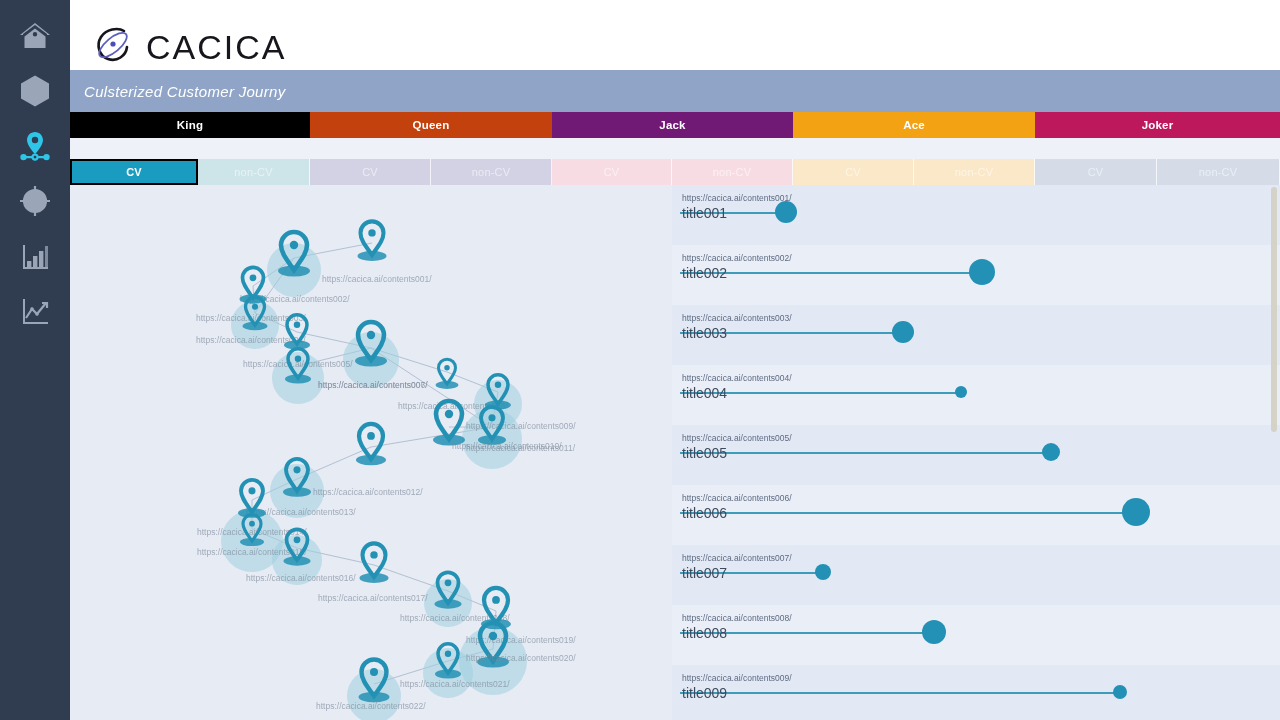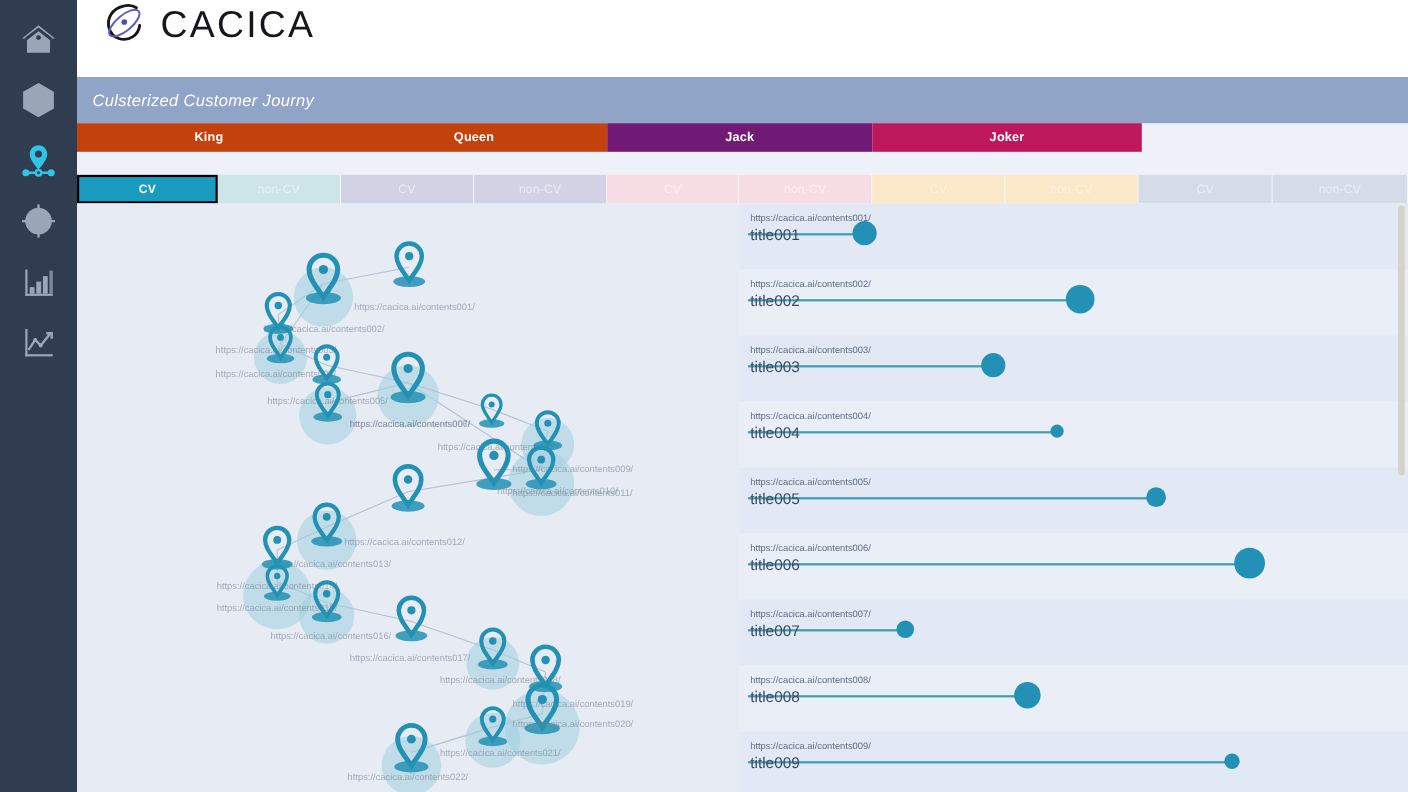--- a/index.html
+++ b/index.html
@@ -29,21 +29,21 @@
   .nav-item svg { display: block; }
   .nav-item .ic { fill: #9aa6b8; }
   .nav-item.active .ic { fill: #2ec5e8; }
 
   
   #content { width: 1210px; height: 720px; display: flex; flex-direction: column; }
 
   
   #logobar {
     height: 70px; background: #ffffff;
-    display: flex; align-items: flex-start;
+    display: flex; align-items: flex-end;
     padding-left: 22px;
     flex: 0 0 70px;
   }
   #logo-wrap { display: flex; align-items: center; gap: 12px; }
   #logo-text {
     font-size: 34px; letter-spacing: 2px;
     color: #16161c; font-weight: 400;
     font-family: "Liberation Sans", sans-serif;
   }
 
@@ -229,23 +229,24 @@
         </span>
         <span id="logo-text">CACICA</span>
       </div>
     </header>
 
     <div id="titlebar">
       <span class="title">Culsterized Customer Journy</span>
     </div>
 
     <div id="tab-groups">
-        <div class="group" style="background: #c2410c; width: 240px; flex: 0 0 240px;">King</div>
+        <div class="group" style="background: #000000; width: 240px; flex: 0 0 240px;">King</div>
         <div class="group" style="background: #c2410c; width: 242px; flex: 0 0 242px;">Queen</div>
         <div class="group" style="background: #701a75; width: 241px; flex: 0 0 241px;">Jack</div>
+        <div class="group" style="background: rgb(242, 162, 19); width: 242px; flex: 0 0 242px;">Ace</div>
         <div class="group" style="background: #be185d; width: 245px; flex: 0 0 245px;">Joker</div>
       </div>
 
     <div id="tab-subs">
         <div class="sub selected" style="background: rgb(26, 156, 192); color: rgb(255, 255, 255); width: 128px; flex: 0 0 128px;">CV</div>
         <div class="sub" style="background: rgb(205, 228, 233); color: rgb(232, 243, 246); width: 112px; flex: 0 0 112px;">non-CV</div>
         <div class="sub" style="background: rgb(210, 210, 228); color: rgb(235, 235, 245); width: 121px; flex: 0 0 121px;">CV</div>
         <div class="sub" style="background: rgb(210, 210, 228); color: rgb(235, 235, 245); width: 121px; flex: 0 0 121px;">non-CV</div>
         <div class="sub" style="background: rgb(247, 221, 227); color: rgb(253, 240, 243); width: 120px; flex: 0 0 120px;">CV</div>
         <div class="sub" style="background: rgb(247, 221, 227); color: rgb(253, 240, 243); width: 121px; flex: 0 0 121px;">non-CV</div>

